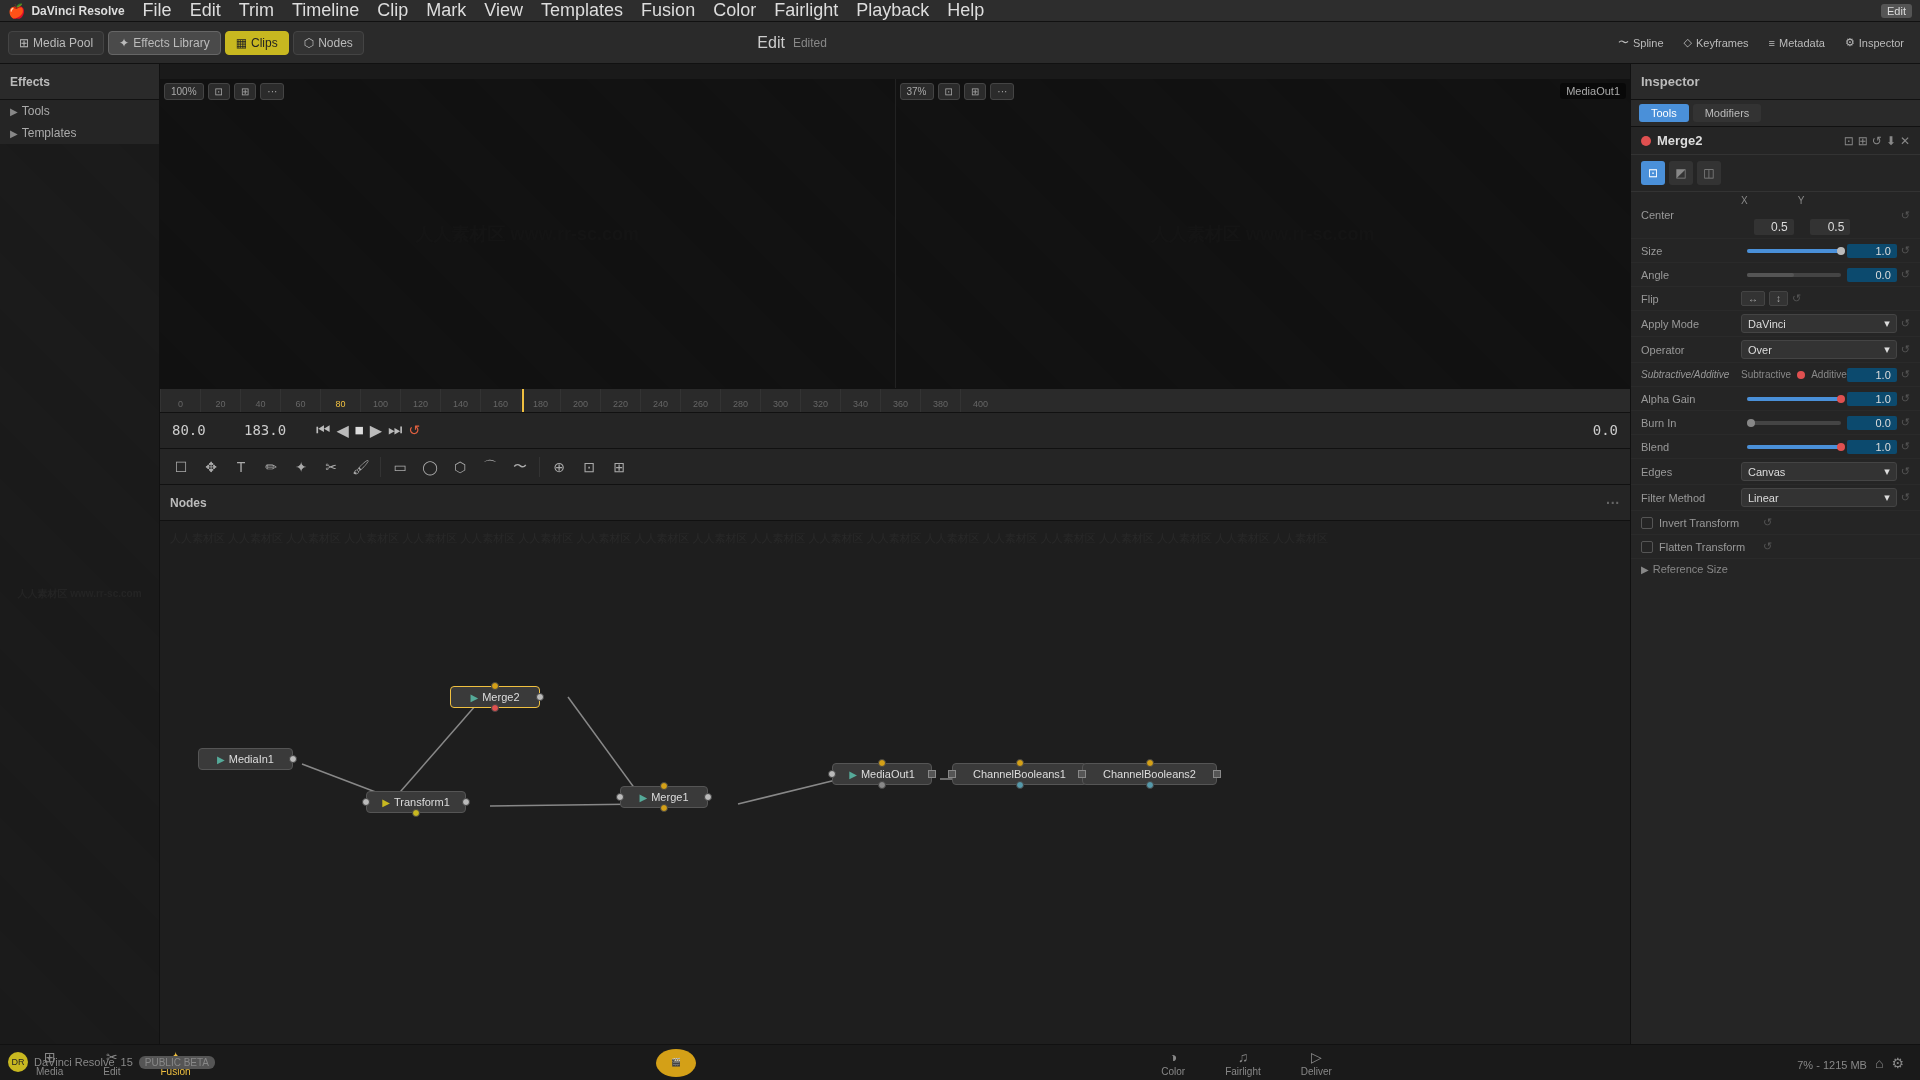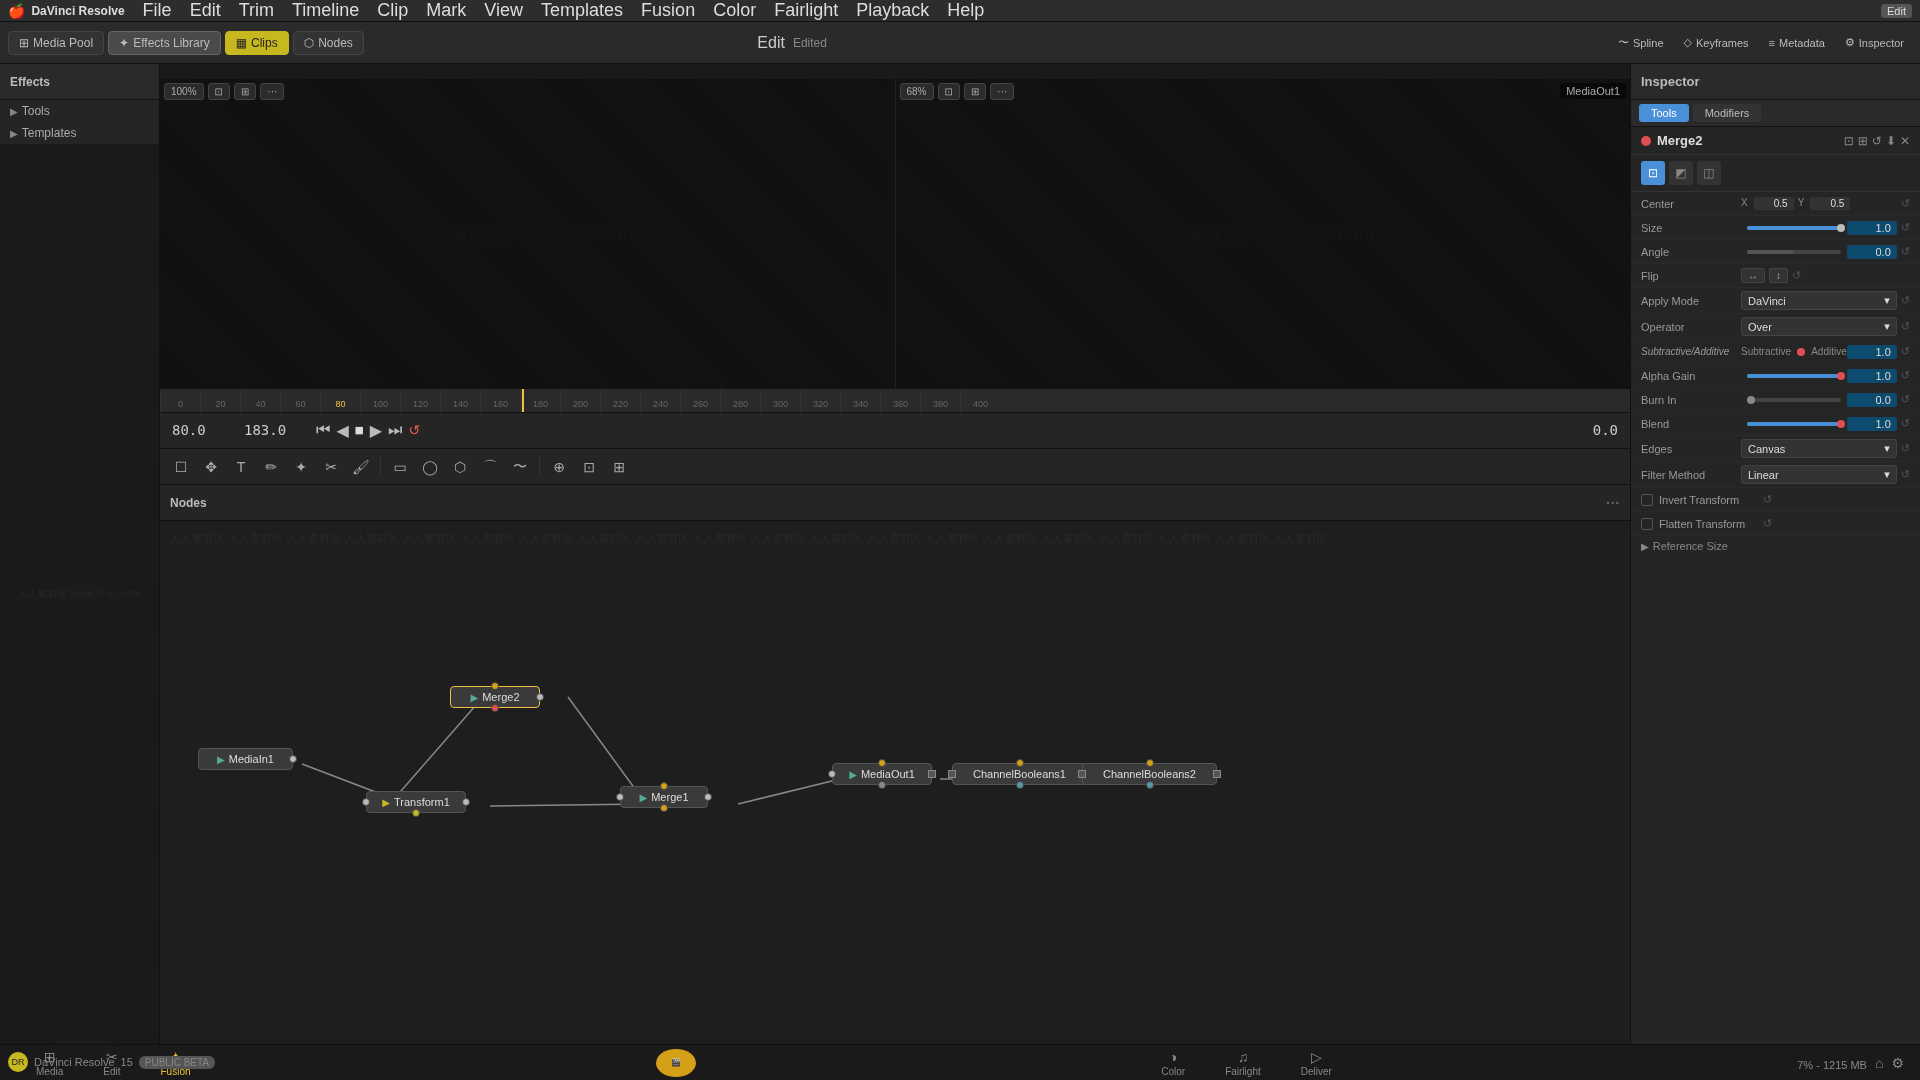--- a/index.html
+++ b/index.html
@@ -482,24 +482,25 @@
     }
     .prop-xy {
       display: flex;
       gap: 4px;
       flex: 1;
     }
     .prop-xy-val {
       background: #333;
       padding: 1px 6px;
       border-radius: 2px;
-      font-size: 10px;
+      font-size: 12px;
       color: #ddd;
       min-width: 40px;
       text-align: right;
+      margin-top: 24px;
     }
     .prop-xy-label {
       font-size: 10px;
       color: #888;
       margin-right: 2px;
     }
     .prop-reset-btn {
       color: #555;
       font-size: 11px;
       cursor: pointer;
@@ -721,21 +722,21 @@
           <div class="viewer-tb-btn">⊞</div>
           <div class="viewer-tb-btn">···</div>
         </div>
       </div>
 
       <div id="viewer-right">
         <div class="viewer-watermark">
           人人素材区 www.rr-sc.com
         </div>
         <div id="viewer-toolbar-right">
-          <div class="viewer-tb-btn">68%</div>
+          <div class="viewer-tb-btn">37%</div>
           <div class="viewer-tb-btn">⊡</div>
           <div class="viewer-tb-btn">⊞</div>
           <div class="viewer-tb-btn">···</div>
         </div>
         <div class="mediaout-label">MediaOut1</div>
       </div>
     </div>
 
     <div id="timeline-controls">
       <div id="timeline-ruler">

